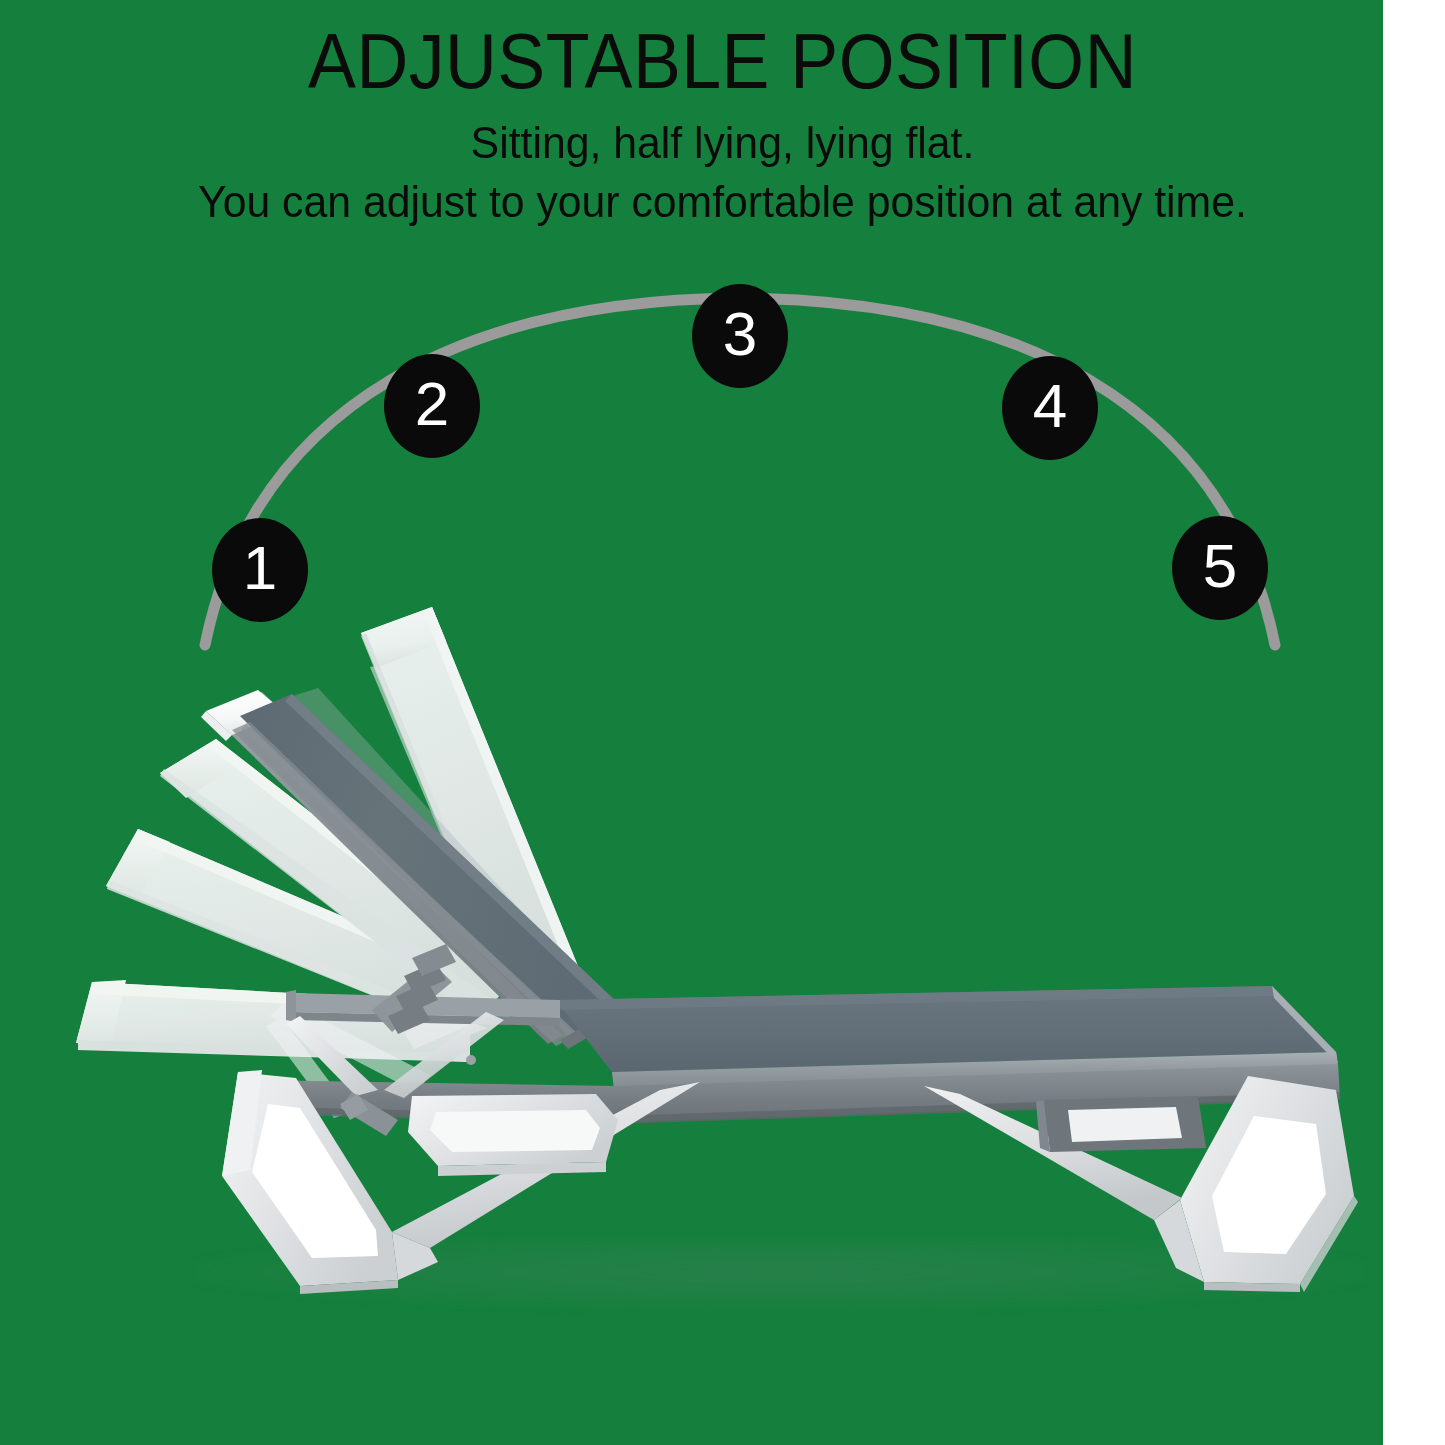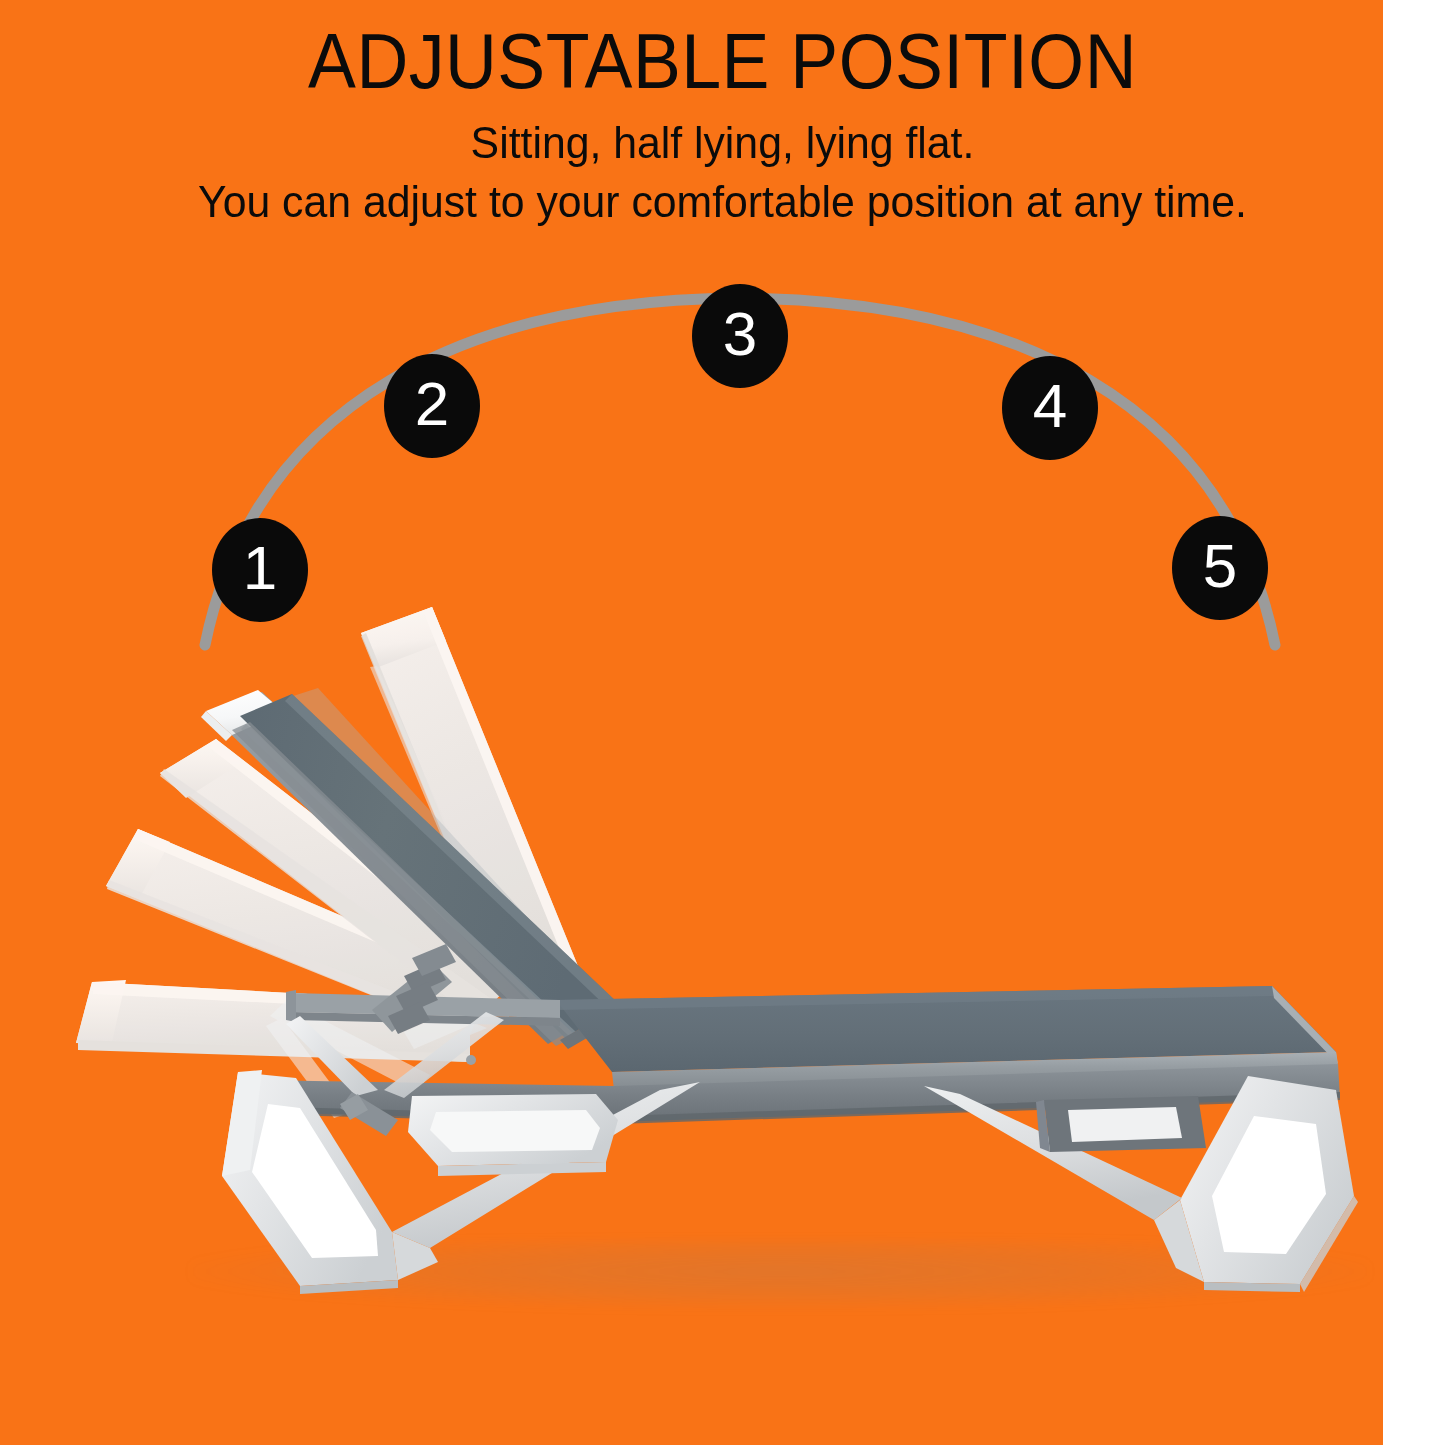--- a/index.html
+++ b/index.html
@@ -8,21 +8,21 @@
     width: 1445px;
     height: 1445px;
     background: #ffffff;
     overflow: hidden;
     font-family: "Liberation Sans", "DejaVu Sans", sans-serif;
   }
   #stage {
     position: relative;
     width: 1383px;
     height: 1445px;
-    background: #f97316;
+    background: #15803d;
   }
 
   
   .head-block {
     position: absolute;
     left: 0; top: 26px;
     width: 1445px;
     text-align: center;
     user-select: none;
   }

